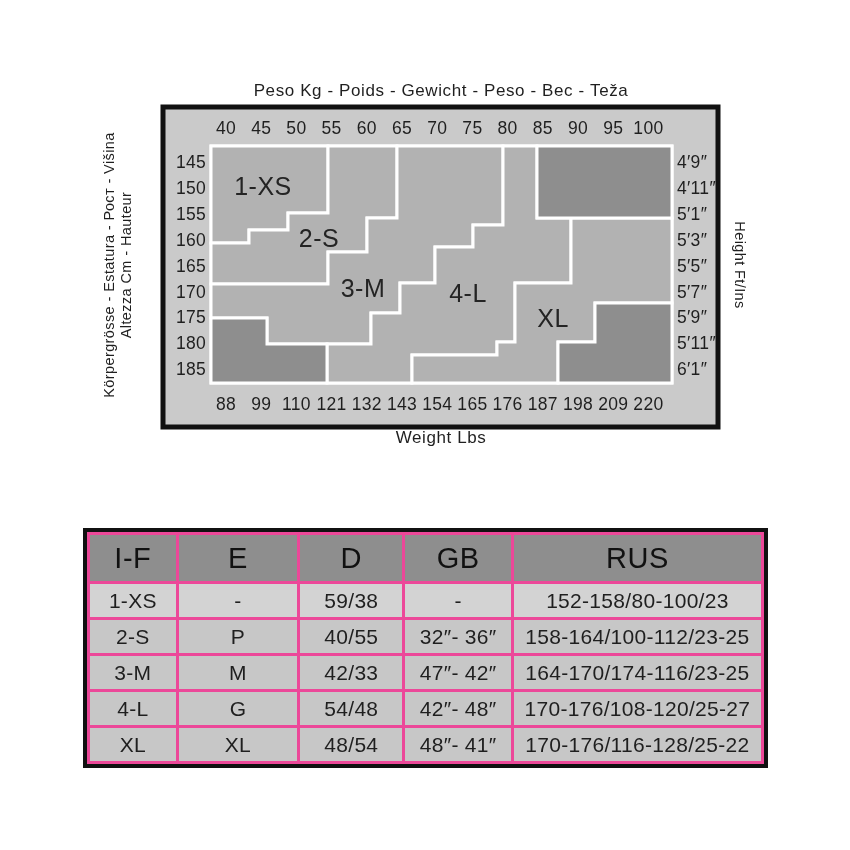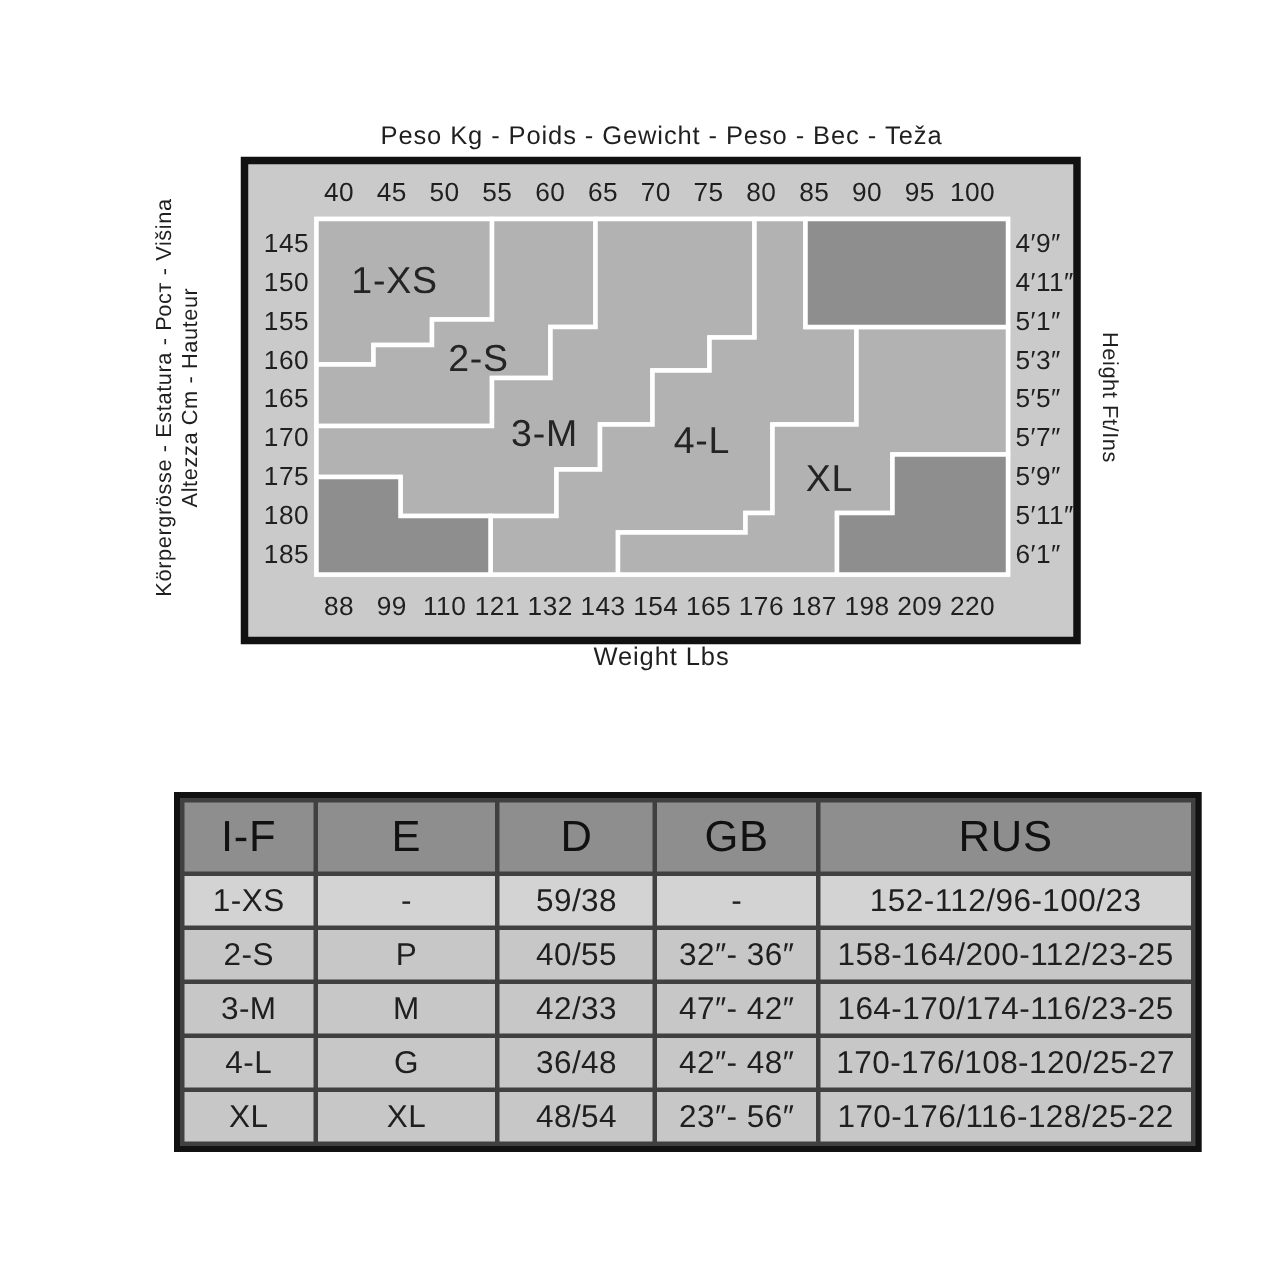--- a/index.html
+++ b/index.html
@@ -14,23 +14,22 @@
   .axis-title{font-size:17px;letter-spacing:0.6px;}
   .side-label{font-size:14.5px;letter-spacing:0.4px;}
 
   #table-wrap{
     position:absolute;left:83px;top:528px;width:685px;height:230px;
   }
   #size-table{
     width:100%;height:100%;
     border:4px solid #111;
     border-collapse:separate;border-spacing:3px;
-    background:#404040;
+    background:#ec4899;
     table-layout:fixed;
-    margin-left:33px;
   }
   #size-table th{
     background:#8e8e8e;color:#111;font-weight:normal;
     font-size:29px;height:44px;text-align:center;vertical-align:middle;
     letter-spacing:0.5px;
   }
   #size-table td{
     background:#c7c7c7;color:#1f1f1f;
     font-size:21px;height:31px;text-align:center;vertical-align:middle;
     letter-spacing:0.3px;white-space:nowrap;
@@ -126,45 +125,45 @@
           <th>GB</th>
           <th>RUS</th>
         </tr>
       </thead>
     <tbody id="table-body">
         <tr class="first-row">
           <td>1-XS</td>
           <td>-</td>
           <td>59/38</td>
           <td>-</td>
-          <td>152-112/96-100/23</td>
+          <td>152-158/80-100/23</td>
         </tr>
         <tr>
           <td>2-S</td>
           <td>P</td>
           <td>40/55</td>
           <td>32″- 36″</td>
-          <td>158-164/200-112/23-25</td>
+          <td>158-164/100-112/23-25</td>
         </tr>
         <tr>
           <td>3-M</td>
           <td>M</td>
           <td>42/33</td>
           <td>47″- 42″</td>
           <td>164-170/174-116/23-25</td>
         </tr>
         <tr>
           <td>4-L</td>
           <td>G</td>
-          <td>36/48</td>
+          <td>54/48</td>
           <td>42″- 48″</td>
           <td>170-176/108-120/25-27</td>
         </tr>
         <tr>
           <td>XL</td>
           <td>XL</td>
           <td>48/54</td>
-          <td>23″- 56″</td>
+          <td>48″- 41″</td>
           <td>170-176/116-128/25-22</td>
         </tr>
       </tbody>
   </table>
 </div>
 
 </body></html>

